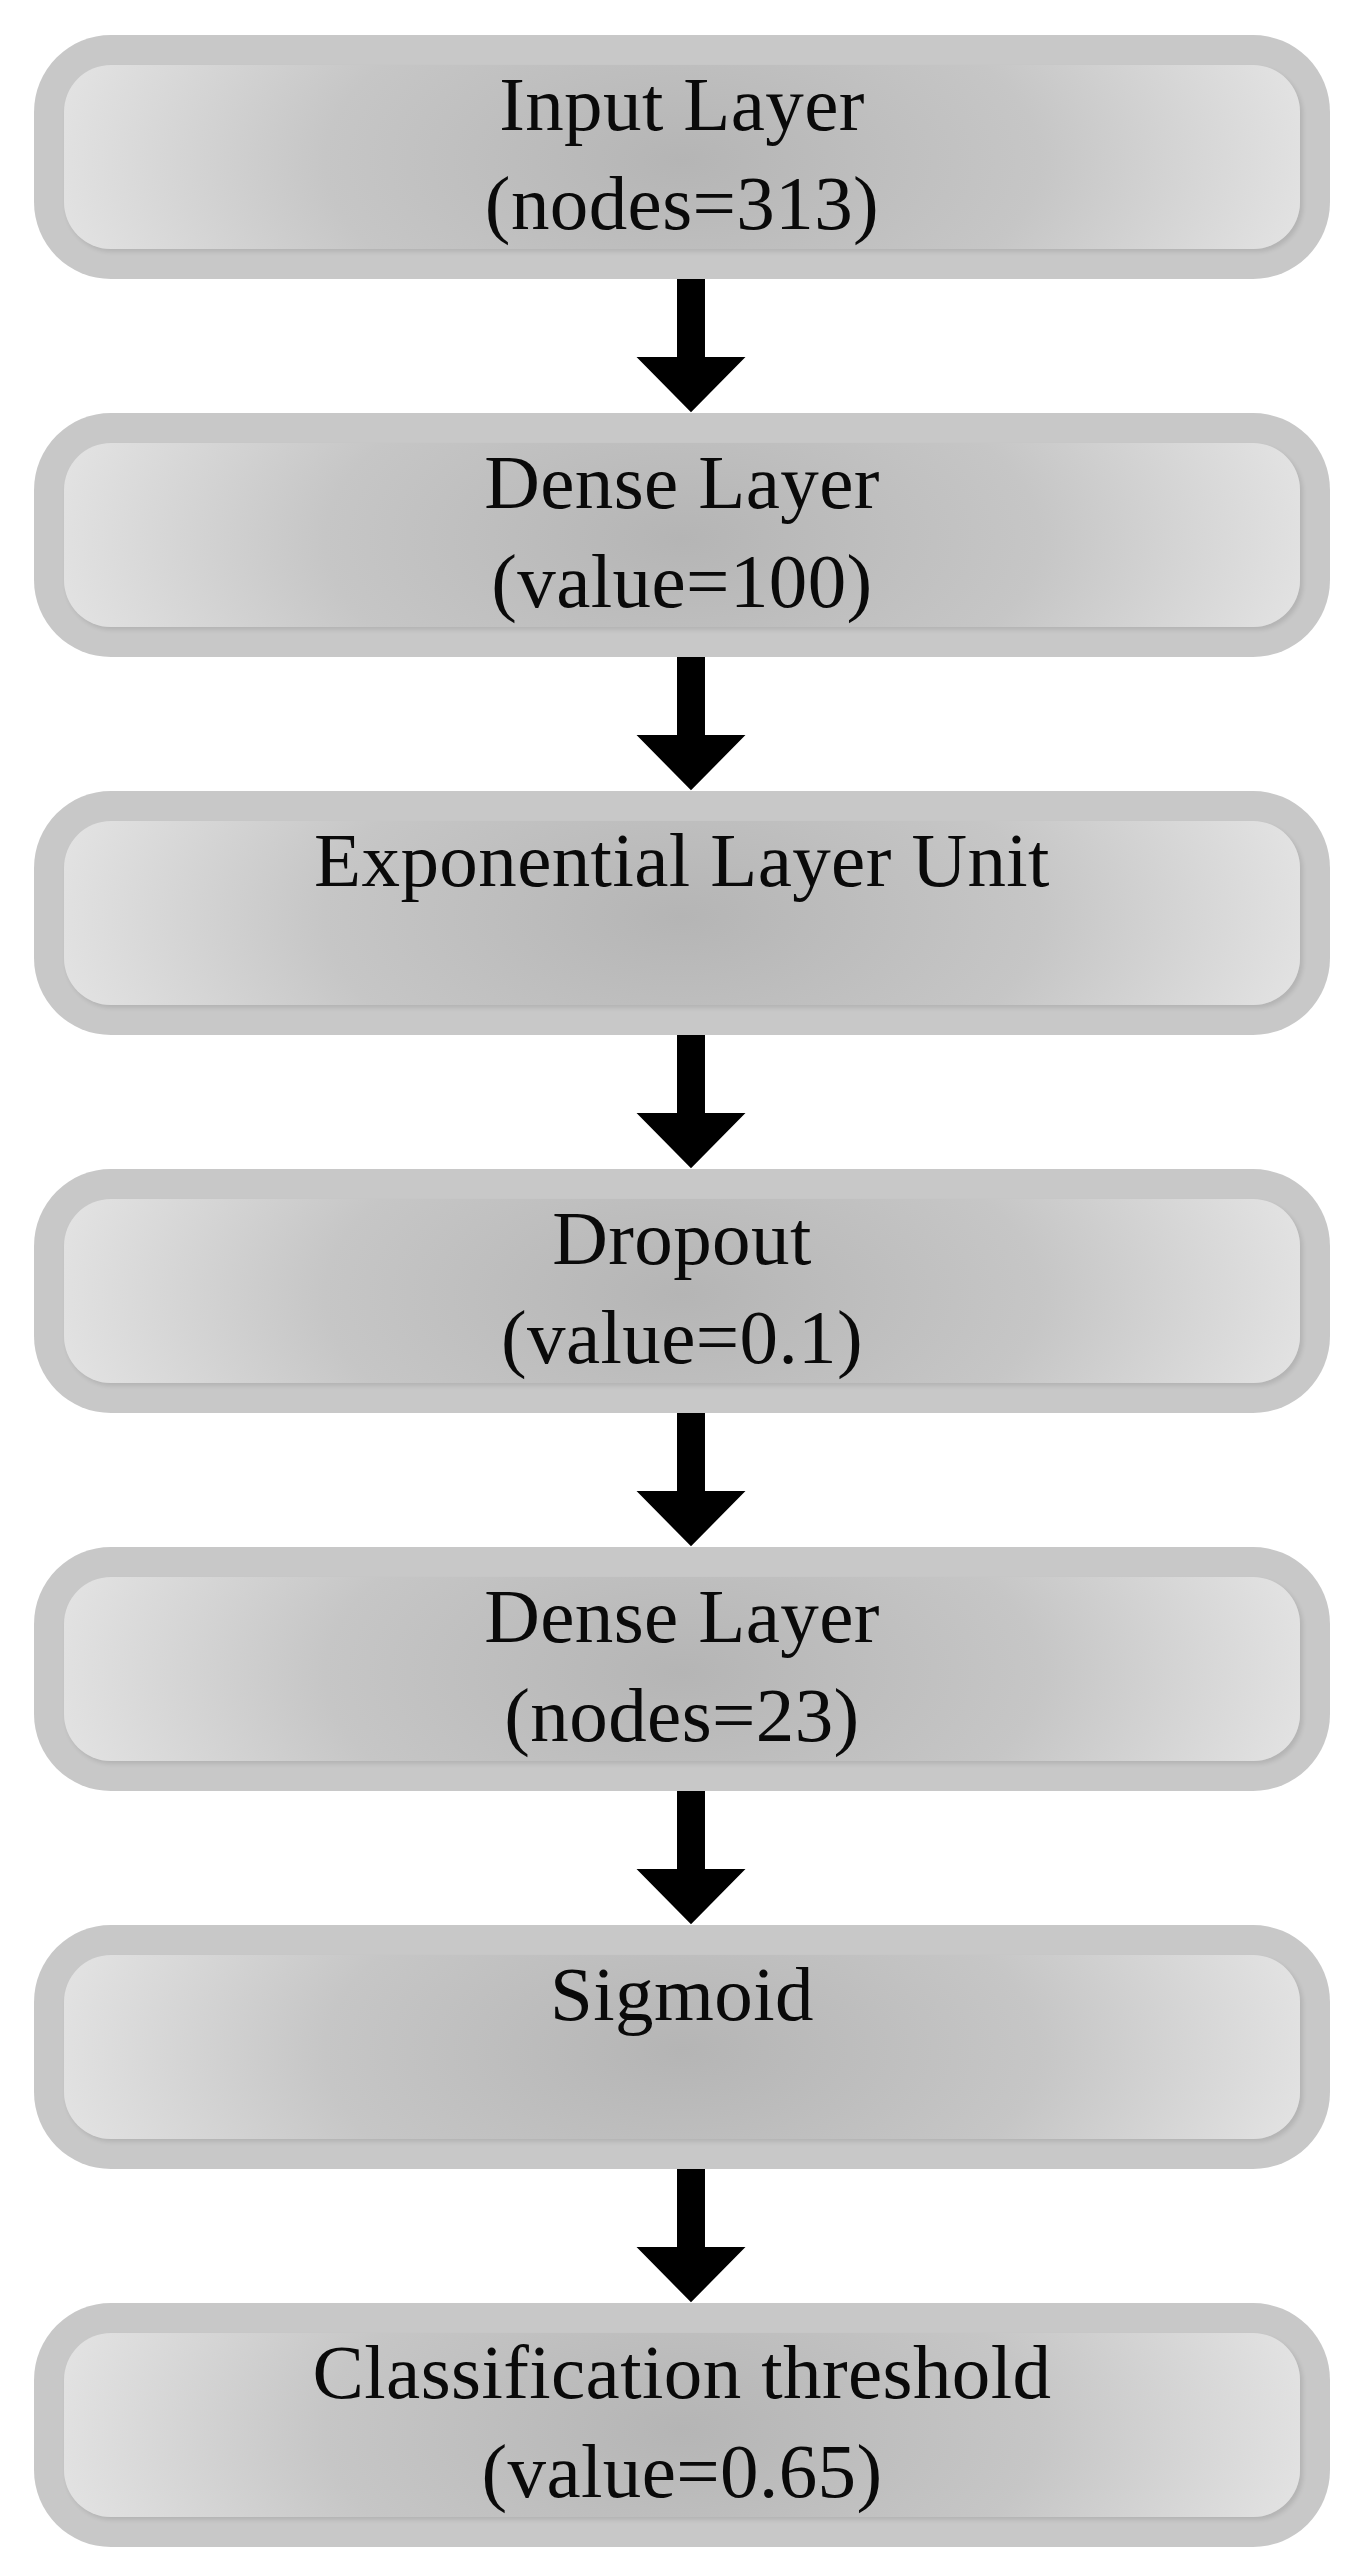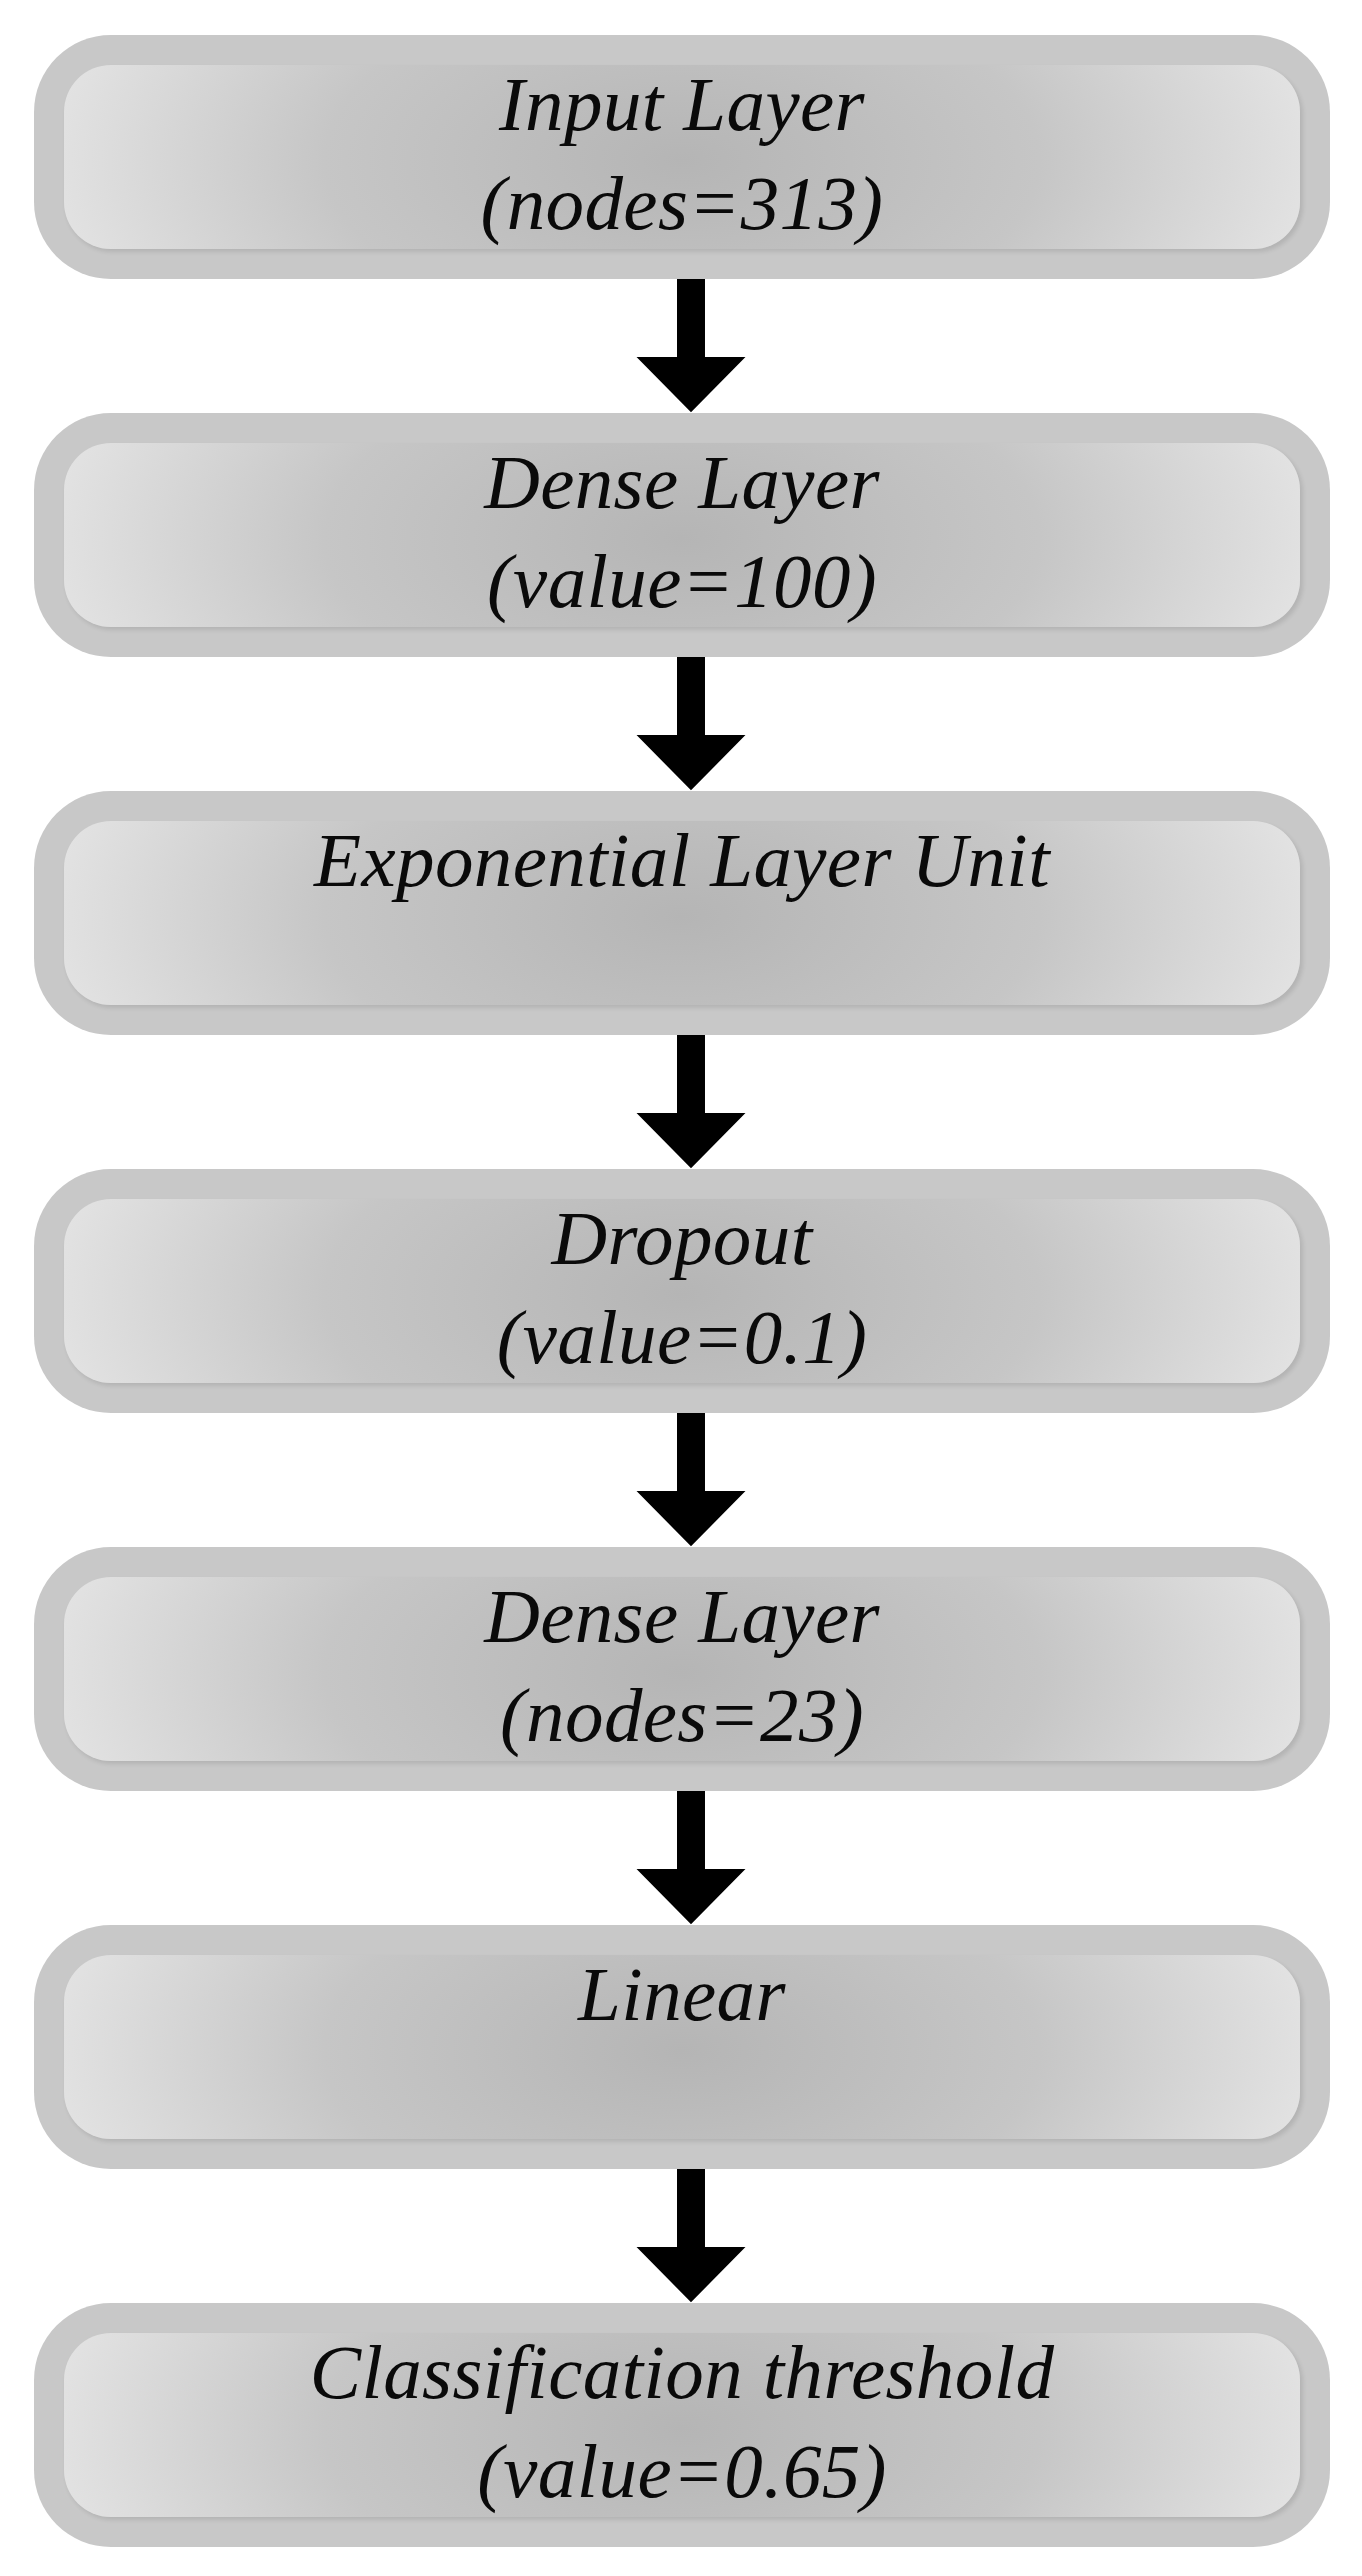--- a/index.html
+++ b/index.html
@@ -30,21 +30,20 @@
   }
   .node-surface {
     height: 100%;
     border-radius: 47px;
     background: radial-gradient(ellipse 650px 318px at 50% 52%,
                 var(--grad-center) 0%, var(--grad-mid) 55%, var(--grad-edge) 100%);
     box-shadow: 2.2px 3px 4.4px rgba(0,0,0,0.10);
     display: flex;
     flex-direction: column;
     align-items: center;
-    font-style: italic;
   }
   .node-label {
     margin-top: -10.3px;
     text-align: center;
     font-size: 77px;
     line-height: 99px;
     letter-spacing: 0.4px;
     color: var(--text);
     width: 100%;
   }
@@ -136,21 +135,21 @@
 
   <div class="arrow-row">
     <svg width="118" height="134" viewBox="0 0 160 182">
       <polygon points="61,0 99,0 99,106 154,106 80,181 6,106 61,106"></polygon>
     </svg>
   </div>
 
   <div class="node">
     <div class="node-surface">
       <div class="node-label">
-        <div>Linear</div>
+        <div>Sigmoid</div>
         <div></div>
       </div>
     </div>
   </div>
 
   <div class="arrow-row">
     <svg width="118" height="134" viewBox="0 0 160 182">
       <polygon points="61,0 99,0 99,106 154,106 80,181 6,106 61,106"></polygon>
     </svg>
   </div>

